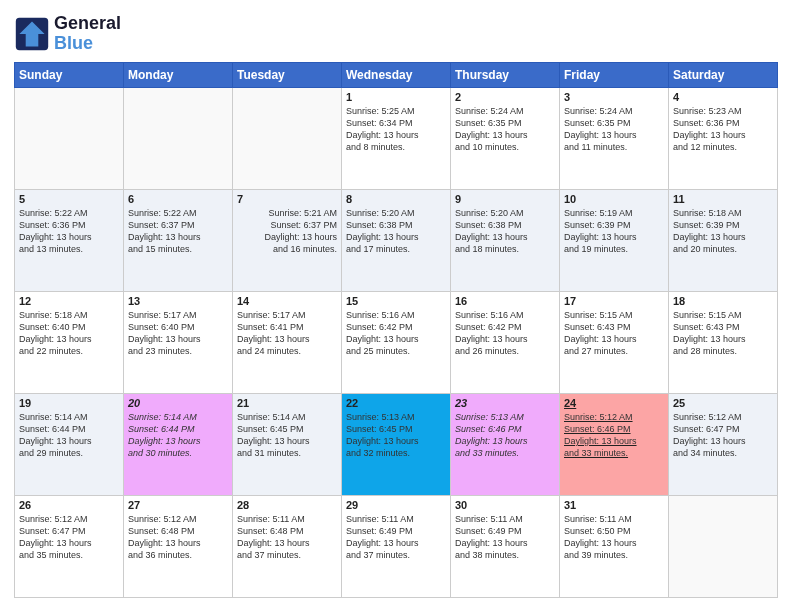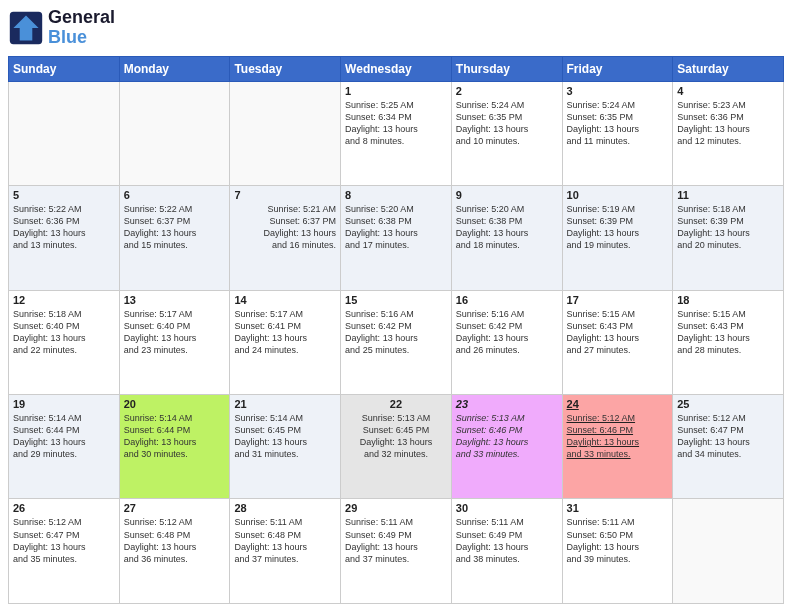--- a/index.html
+++ b/index.html
@@ -6,21 +6,21 @@
     body {
       width: 792px;
       height: 612px;
       font-family: Arial, sans-serif;
       background: #fff;
       overflow: hidden;
     }
     .page {
       width: 792px;
       height: 612px;
-      padding: 8px;
+      padding: 14px;
       display: flex;
       flex-direction: column;
       border-radius: 14px;
     }
     .header {
       display: flex;
       justify-content: space-between;
       align-items: flex-start;
       margin-bottom: 8px;
     }
@@ -267,35 +267,35 @@
           </td>
         </tr>
         <tr>
           <td style="background: rgb(238, 242, 248);">
             <span class="day-num">19</span>
             <div class="day-info" style="white-space: pre-line;">Sunrise: 5:14 AM
 Sunset: 6:44 PM
 Daylight: 13 hours
 and 29 minutes.</div>
           </td>
-          <td style="background: #bef264;">
+          <td style="background: #f0abfc; font-style: italic;">
             <span class="day-num">20</span>
             <div class="day-info" style="white-space: pre-line;">Sunrise: 5:14 AM
 Sunset: 6:44 PM
 Daylight: 13 hours
 and 30 minutes.</div>
           </td>
           <td style="background: rgb(238, 242, 248);">
             <span class="day-num">21</span>
             <div class="day-info" style="white-space: pre-line;">Sunrise: 5:14 AM
 Sunset: 6:45 PM
 Daylight: 13 hours
 and 31 minutes.</div>
           </td>
-          <td style="background: #e5e5e5; text-align: center;">
+          <td style="background: #0ea5e9;">
             <span class="day-num">22</span>
             <div class="day-info" style="white-space: pre-line;">Sunrise: 5:13 AM
 Sunset: 6:45 PM
 Daylight: 13 hours
 and 32 minutes.</div>
           </td>
           <td style="background: #f0abfc; font-style: italic;">
             <span class="day-num">23</span>
             <div class="day-info" style="white-space: pre-line;">Sunrise: 5:13 AM
 Sunset: 6:46 PM

